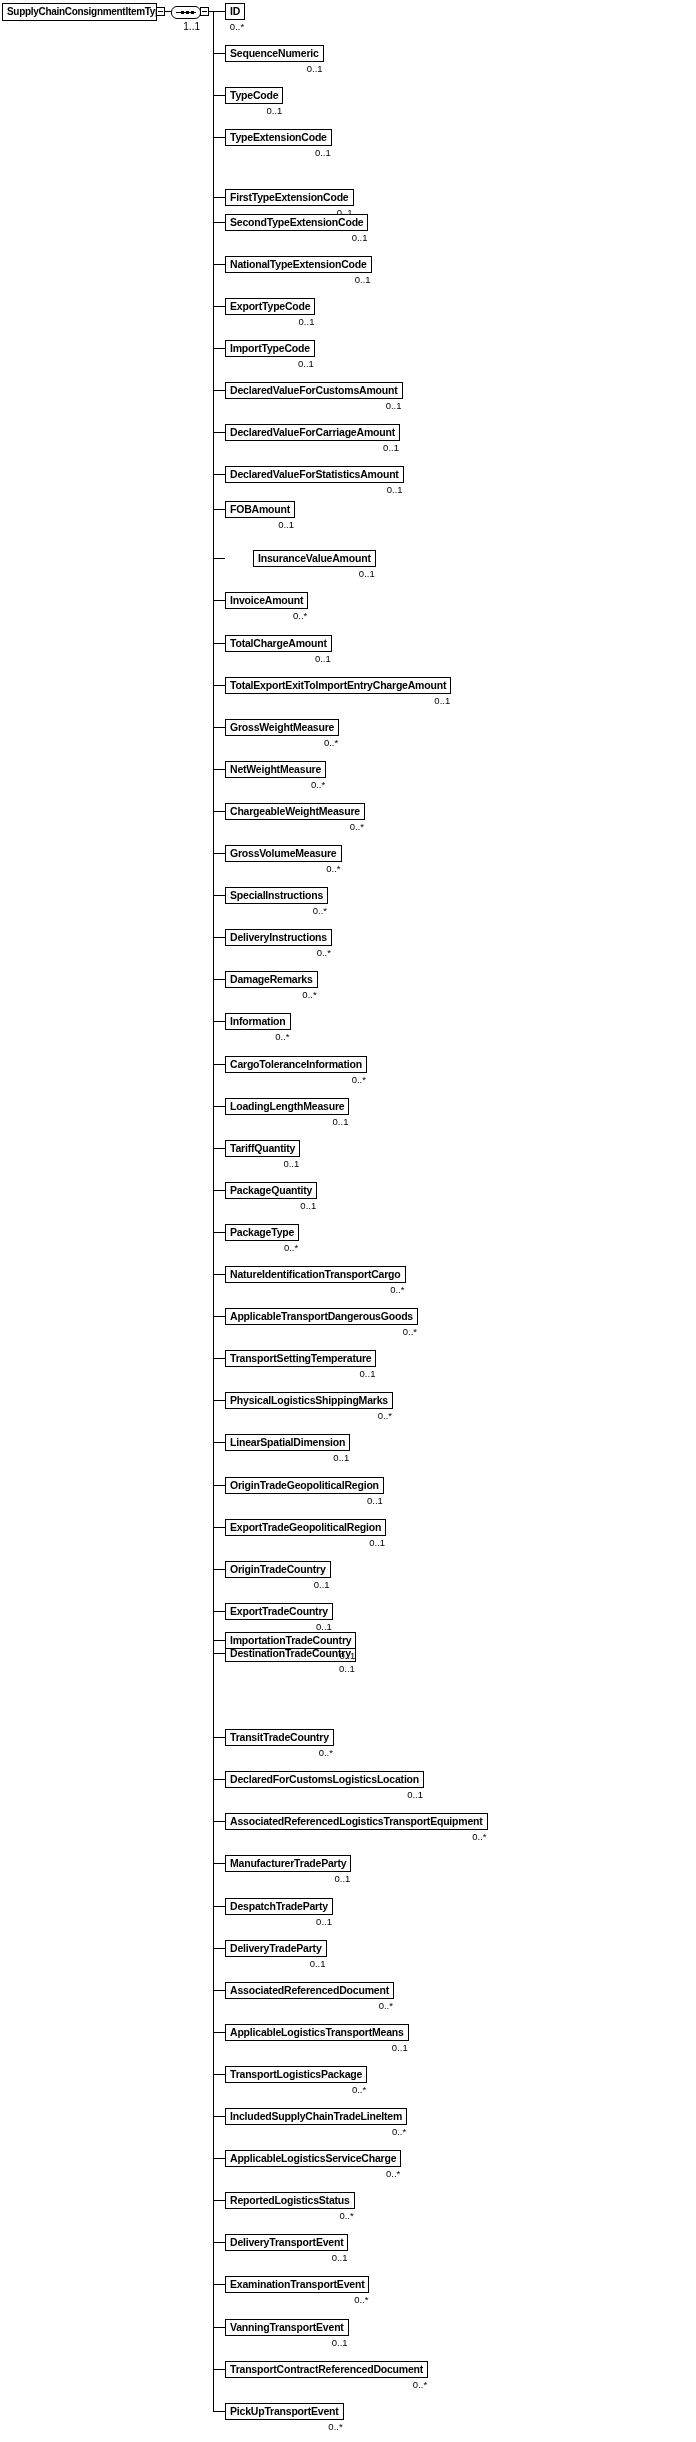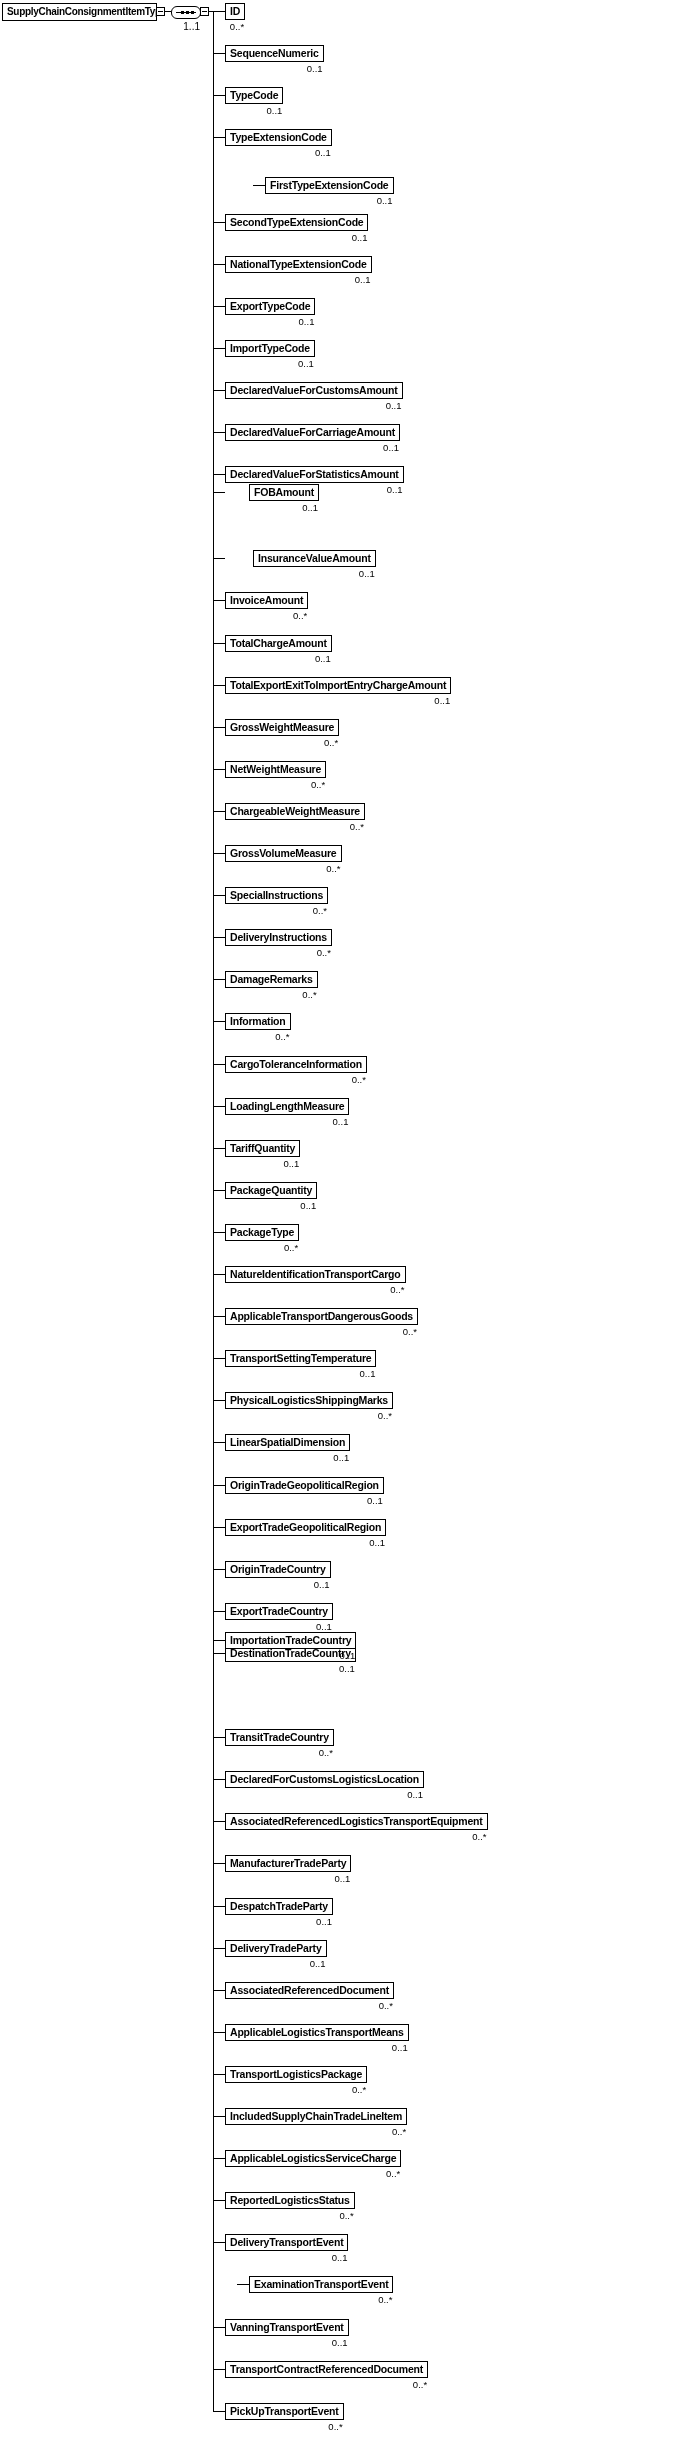--- a/index.html
+++ b/index.html
@@ -169,21 +169,21 @@
     </div>
   </div>
       <div class="row" style="top: 129.3px;">
     <div class="rowinner">
       <div class="ebox">
         <span>TypeExtensionCode</span>
       </div>
       <div class="card">0..1</div>
     </div>
   </div>
-      <div class="row" style="top: 177px; margin-left: 40px;">
+      <div class="row" style="top: 189px;">
     <div class="rowinner">
       <div class="ebox">
         <span>FirstTypeExtensionCode</span>
       </div>
       <div class="card">0..1</div>
     </div>
   </div>
       <div class="row" style="top: 213.5px;">
     <div class="rowinner">
       <div class="ebox">
@@ -233,21 +233,21 @@
     </div>
   </div>
       <div class="row" style="top: 466.1px;">
     <div class="rowinner">
       <div class="ebox">
         <span>DeclaredValueForStatisticsAmount</span>
       </div>
       <div class="card">0..1</div>
     </div>
   </div>
-      <div class="row" style="top: 484px; padding-left: 24px;">
+      <div class="row" style="top: 501px;">
     <div class="rowinner">
       <div class="ebox">
         <span>FOBAmount</span>
       </div>
       <div class="card">0..1</div>
     </div>
   </div>
       <div class="row" style="top: 550.3px; padding-left: 28px;">
     <div class="rowinner">
       <div class="ebox">
@@ -569,21 +569,21 @@
     </div>
   </div>
       <div class="row" style="top: 2234.3px;">
     <div class="rowinner">
       <div class="ebox">
         <span>DeliveryTransportEvent</span>
       </div>
       <div class="card">0..1</div>
     </div>
   </div>
-      <div class="row" style="top: 2276.4px; margin-left: 24px;">
+      <div class="row" style="top: 2276.4px;">
     <div class="rowinner">
       <div class="ebox">
         <span>ExaminationTransportEvent</span>
       </div>
       <div class="card">0..*</div>
     </div>
   </div>
       <div class="row" style="top: 2318.5px;">
     <div class="rowinner">
       <div class="ebox">

